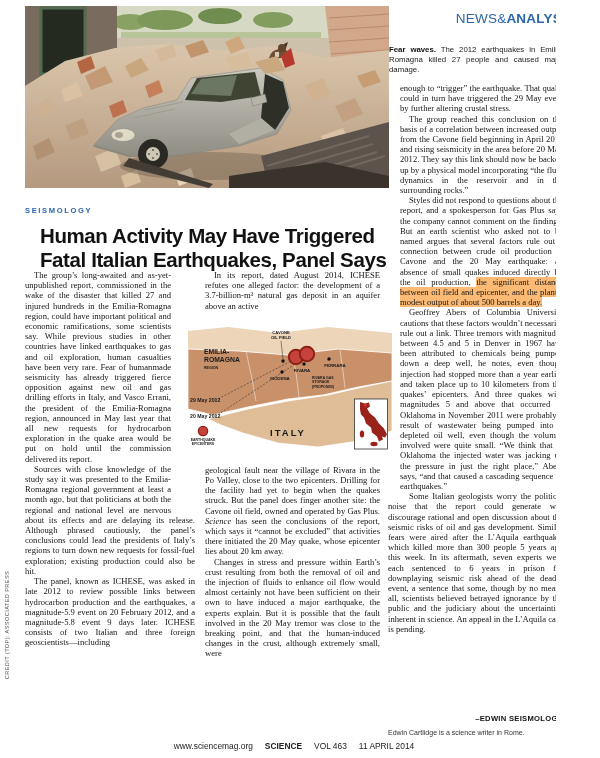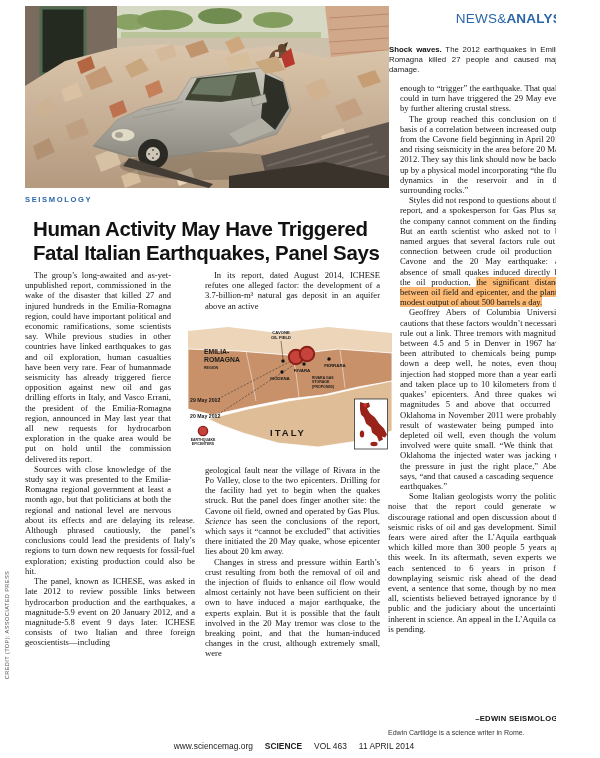--- a/index.html
+++ b/index.html
@@ -17,23 +17,23 @@
   .photo { position:absolute; left:25px; top:6px; width:364px; height:182px; }
   .photo svg { display:block; }
 
   
   .caption { position:absolute; left:389px; top:45px; width:175px;
              font-family:"Liberation Sans","DejaVu Sans",sans-serif; font-size:7.8px;
              line-height:9.8px; color:#222; text-align:justify; }
   .caption b { color:#111; }
 
   
-  .kicker { position:absolute; left:25px; top:195px; font-family:"Liberation Sans","DejaVu Sans",sans-serif;
+  .kicker { position:absolute; left:25px; top:206px; font-family:"Liberation Sans","DejaVu Sans",sans-serif;
             font-size:7.6px; font-weight:bold; letter-spacing:1.6px; color:#2a66a9; }
-  .headline { position:absolute; left:25px; top:209px; width:378px; margin:8px;
+  .headline { position:absolute; left:25px; top:209px; width:378px; margin:15px;
               font-family:"Liberation Sans","DejaVu Sans",sans-serif; font-weight:bold;
               font-size:20.5px; line-height:24px; letter-spacing:-0.4px; color:#121212; }
 
   
   .col { position:absolute; font-size:8.6px; line-height:10.2px; text-align:justify; }
   .col p { margin:0; }
   .col .ind { text-indent:9px; }
   .col1 { left:25px;  top:270px; width:170px; }
   .col2 { left:205px; top:270px; width:175px; }
   .col3 { left:388px; top:83px;  width:175px; height:655px; display:flex; flex-direction:column; }
@@ -164,30 +164,30 @@
       <g>
         <polygon points="104,152 188,178 184,182 98,160" fill="#3d3833"></polygon>
         <polygon points="236,150 364,116 364,182 244,182" fill="#57504a"></polygon>
         <path d="M252,176 L352,146 M264,179 L360,150 M246,168 L348,138 M242,160 L344,130" stroke="#6e665e" stroke-width="2" fill="none"></path>
         <polygon points="204,170 300,156 364,170 364,182 204,182" fill="#332e29"></polygon>
       </g>
       <rect x="0" y="0" width="364" height="182" fill="#c89a6e" opacity="0.05"></rect>
     </svg>
   </div>
 
-  <div class="caption"><b>Shock waves.</b><span> The 2012 earthquakes in Emilia-Romagna killed 27 people and caused major damage.</span></div>
+  <div class="caption"><b>Fear waves.</b><span> The 2012 earthquakes in Emilia-Romagna killed 27 people and caused major damage.</span></div>
 
   <div class="kicker">SEISMOLOGY</div>
   <h1 class="headline">Human Activity May Have Triggered Fatal Italian Earthquakes, Panel Says</h1>
 
   <div class="col col1">
     <div class="spacer-r"></div>
     <p class="ind">The group’s long-awaited and as-yet-unpublished report, commissioned in the wake of the disaster that killed 27 and injured hundreds in the Emilia-Romagna region, could have important political and economic ramifications, some scientists say. While previous studies in other countries have linked earthquakes to gas and oil exploration, human casualties have been very rare. Fear of humanmade seismicity has already triggered fierce opposition against new oil and gas drilling efforts in Italy, and Vasco Errani, the president of the Emilia-Romagna region, announced in May last year that all new requests for hydrocarbon exploration in the quake area would be put on hold until the commission delivered its report.</p>
     <p class="ind">Sources with close knowledge of the study say it was presented to the Emilia-Romagna regional government at least a month ago, but that politicians at both the regional and national level are nervous about its effects and are delaying its release. Although phrased cautiously, the panel’s conclusions could lead the presidents of Italy’s regions to turn down new requests for fossil-fuel exploration; existing production could also be hit.</p>
-    <p class="ind">The panel, known as ICHESE, was asked in late 2012 to review possible links between hydrocarbon production and the earthquakes, a magnitude-5.9 event on 20 January 2012, and a magnitude-5.8 event 9 days later. ICHESE consists of two Italian and three foreign geoscientists—including</p>
+    <p class="ind">The panel, known as ICHESE, was asked in late 2012 to review possible links between hydrocarbon production and the earthquakes, a magnitude-5.9 event on 20 February 2012, and a magnitude-5.8 event 9 days later. ICHESE consists of two Italian and three foreign geoscientists—including</p>
   </div>
 
   <div class="col col2">
     <p class="ind">In its report, dated August 2014, ICHESE refutes one alleged factor: the development of a 3.7-billion-m³ natural gas deposit in an aquifer above an active</p>
 
     <div class="map-block">
       <svg width="204" height="128" viewBox="0 0 204 128">
         <polygon points="0,8 40,4 90,10 140,4 204,10 204,30 150,26 100,32 50,28 0,26" fill="#ecd5b8"></polygon>
         <polygon points="0,26 50,28 100,32 150,26 204,30 204,58 170,64 135,72 100,76 60,84 25,92 0,86" fill="#c9916a" stroke="#ffffff" stroke-width="0.8"></polygon>
         <polygon points="20,96 33,102 55,110 90,120 130,124 170,118 204,108 204,58 175,64 140,72 100,78 60,86" fill="#dfbd96" stroke="#ffffff" stroke-width="0.8"></polygon>

